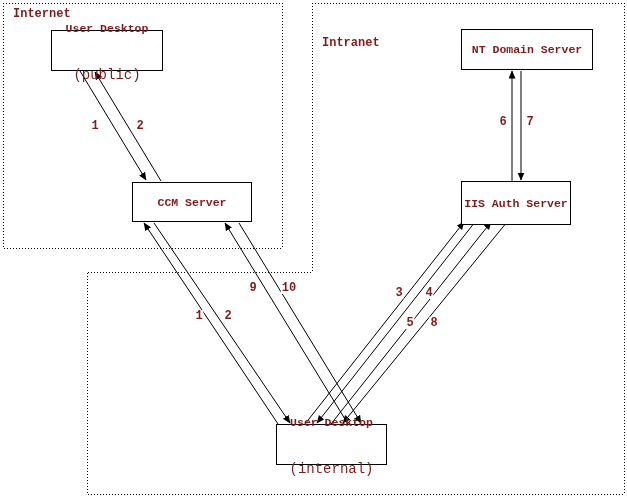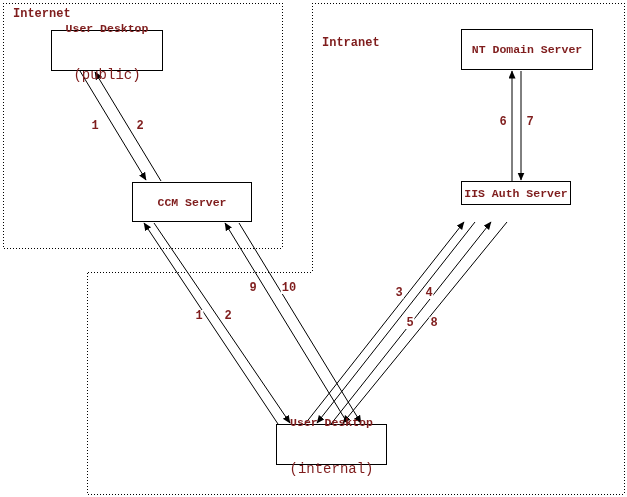--- a/index.html
+++ b/index.html
@@ -62,21 +62,21 @@
     transform: translate(-50%, -50%);
     z-index: 3;
     background: #ffffff;
     padding: 0 1px;
     white-space: nowrap;
   }
   
   .pos-user-desktop-public   { left: 51px;  top: 30px;  width: 112px; height: 41px; }
   .pos-ccm-server            { left: 132px; top: 182px; width: 120px; height: 40px; }
   .pos-nt-domain-server      { left: 461px; top: 29px;  width: 132px; height: 41px; }
-  .pos-iis-auth-server       { left: 461px; top: 181px; width: 110px; height: 24px; }
+  .pos-iis-auth-server       { left: 461px; top: 181px; width: 110px; height: 44px; }
   .pos-user-desktop-internal { left: 276px; top: 424px; width: 111px; height: 41px; }
 </style>
 </head>
 <body>
 
 <div class="stage">
 
   <svg class="wires" width="627" height="497" viewBox="0 0 627 497" xmlns="http://www.w3.org/2000/svg">
     <defs>
       <marker id="arrow" markerUnits="userSpaceOnUse" markerWidth="10" markerHeight="9" refX="7.5" refY="3.5" orient="auto">

